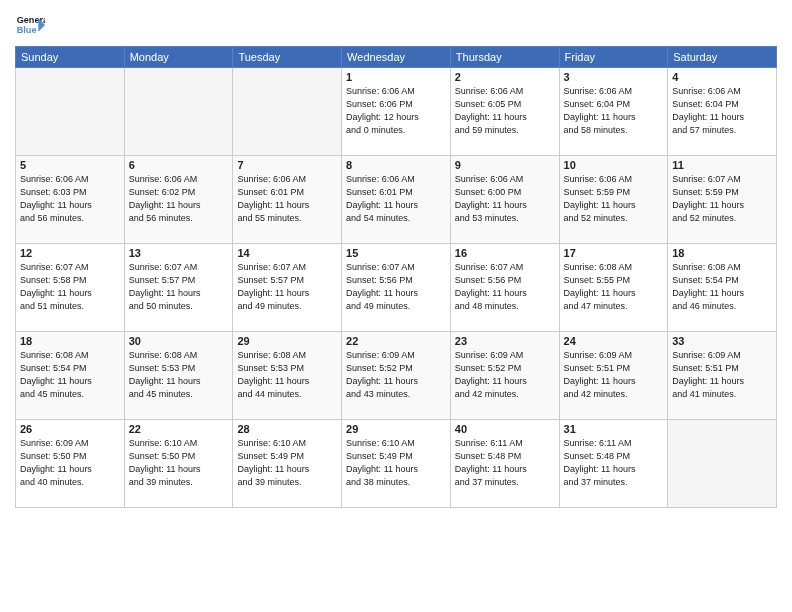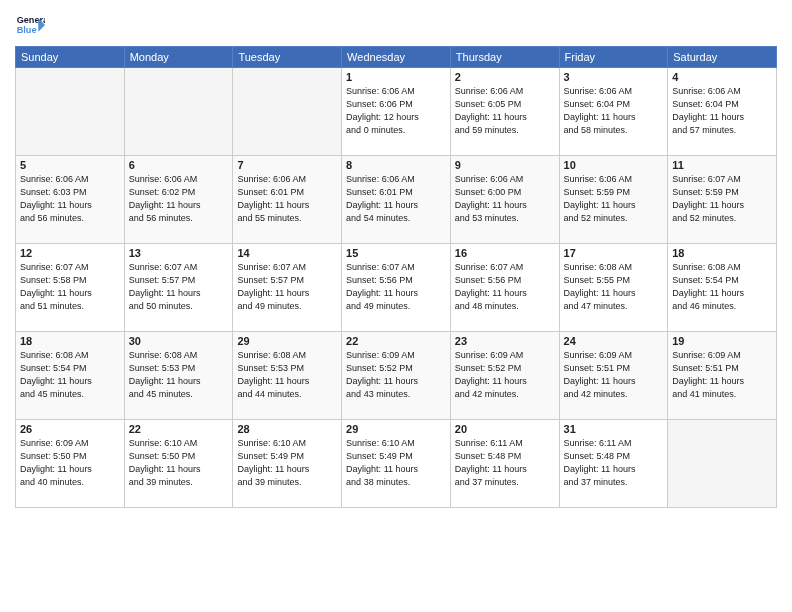--- a/index.html
+++ b/index.html
@@ -288,21 +288,21 @@
 and 42 minutes.</div>
           </td>
           <td>
             <span class="day-num">24</span>
             <div class="day-info" style="white-space: pre-line;">Sunrise: 6:09 AM
 Sunset: 5:51 PM
 Daylight: 11 hours
 and 42 minutes.</div>
           </td>
           <td>
-            <span class="day-num">19</span>
+            <span class="day-num">33</span>
             <div class="day-info" style="white-space: pre-line;">Sunrise: 6:09 AM
 Sunset: 5:51 PM
 Daylight: 11 hours
 and 41 minutes.</div>
           </td>
         </tr>
         <tr>
           <td>
             <span class="day-num">26</span>
             <div class="day-info" style="white-space: pre-line;">Sunrise: 6:09 AM
@@ -325,21 +325,21 @@
 and 39 minutes.</div>
           </td>
           <td>
             <span class="day-num">29</span>
             <div class="day-info" style="white-space: pre-line;">Sunrise: 6:10 AM
 Sunset: 5:49 PM
 Daylight: 11 hours
 and 38 minutes.</div>
           </td>
           <td>
-            <span class="day-num">20</span>
+            <span class="day-num">40</span>
             <div class="day-info" style="white-space: pre-line;">Sunrise: 6:11 AM
 Sunset: 5:48 PM
 Daylight: 11 hours
 and 37 minutes.</div>
           </td>
           <td>
             <span class="day-num">31</span>
             <div class="day-info" style="white-space: pre-line;">Sunrise: 6:11 AM
 Sunset: 5:48 PM
 Daylight: 11 hours

